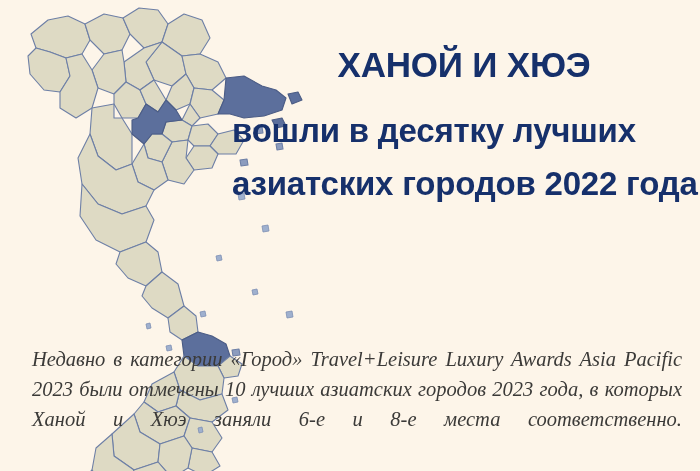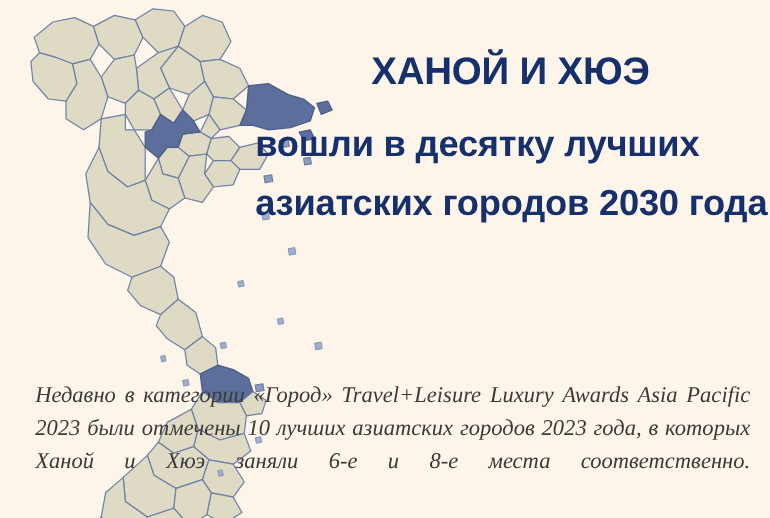--- a/index.html
+++ b/index.html
@@ -189,19 +189,19 @@
         <path d="M180,352 L185,351 L186,356 L181,357 Z"></path>
         <path d="M160,330 L164,329 L165,334 L161,335 Z"></path>
       </g>
     </svg>
   </div>
 
   <div id="content-layer">
 
     <div id="headline-block">
       <div id="headline-title" class="headline-line">ХАНОЙ И ХЮЭ</div>
-      <div id="headline-sub" class="headline-line">вошли в десятку лучших азиатских городов 2030 года</div>
+      <div id="headline-sub" class="headline-line">вошли в десятку лучших азиатских городов 2022 года</div>
     </div>
 
     <div id="body-block">Недавно в категории «Город» Travel+Leisure Luxury Awards Asia Pacific 2023 были отмечены 10 лучших азиатских городов 2023 года, в которых Ханой и Хюэ заняли 6-е и 8-е места соответственно.</div>
 
   </div>
 </div>
 
 </body></html>

